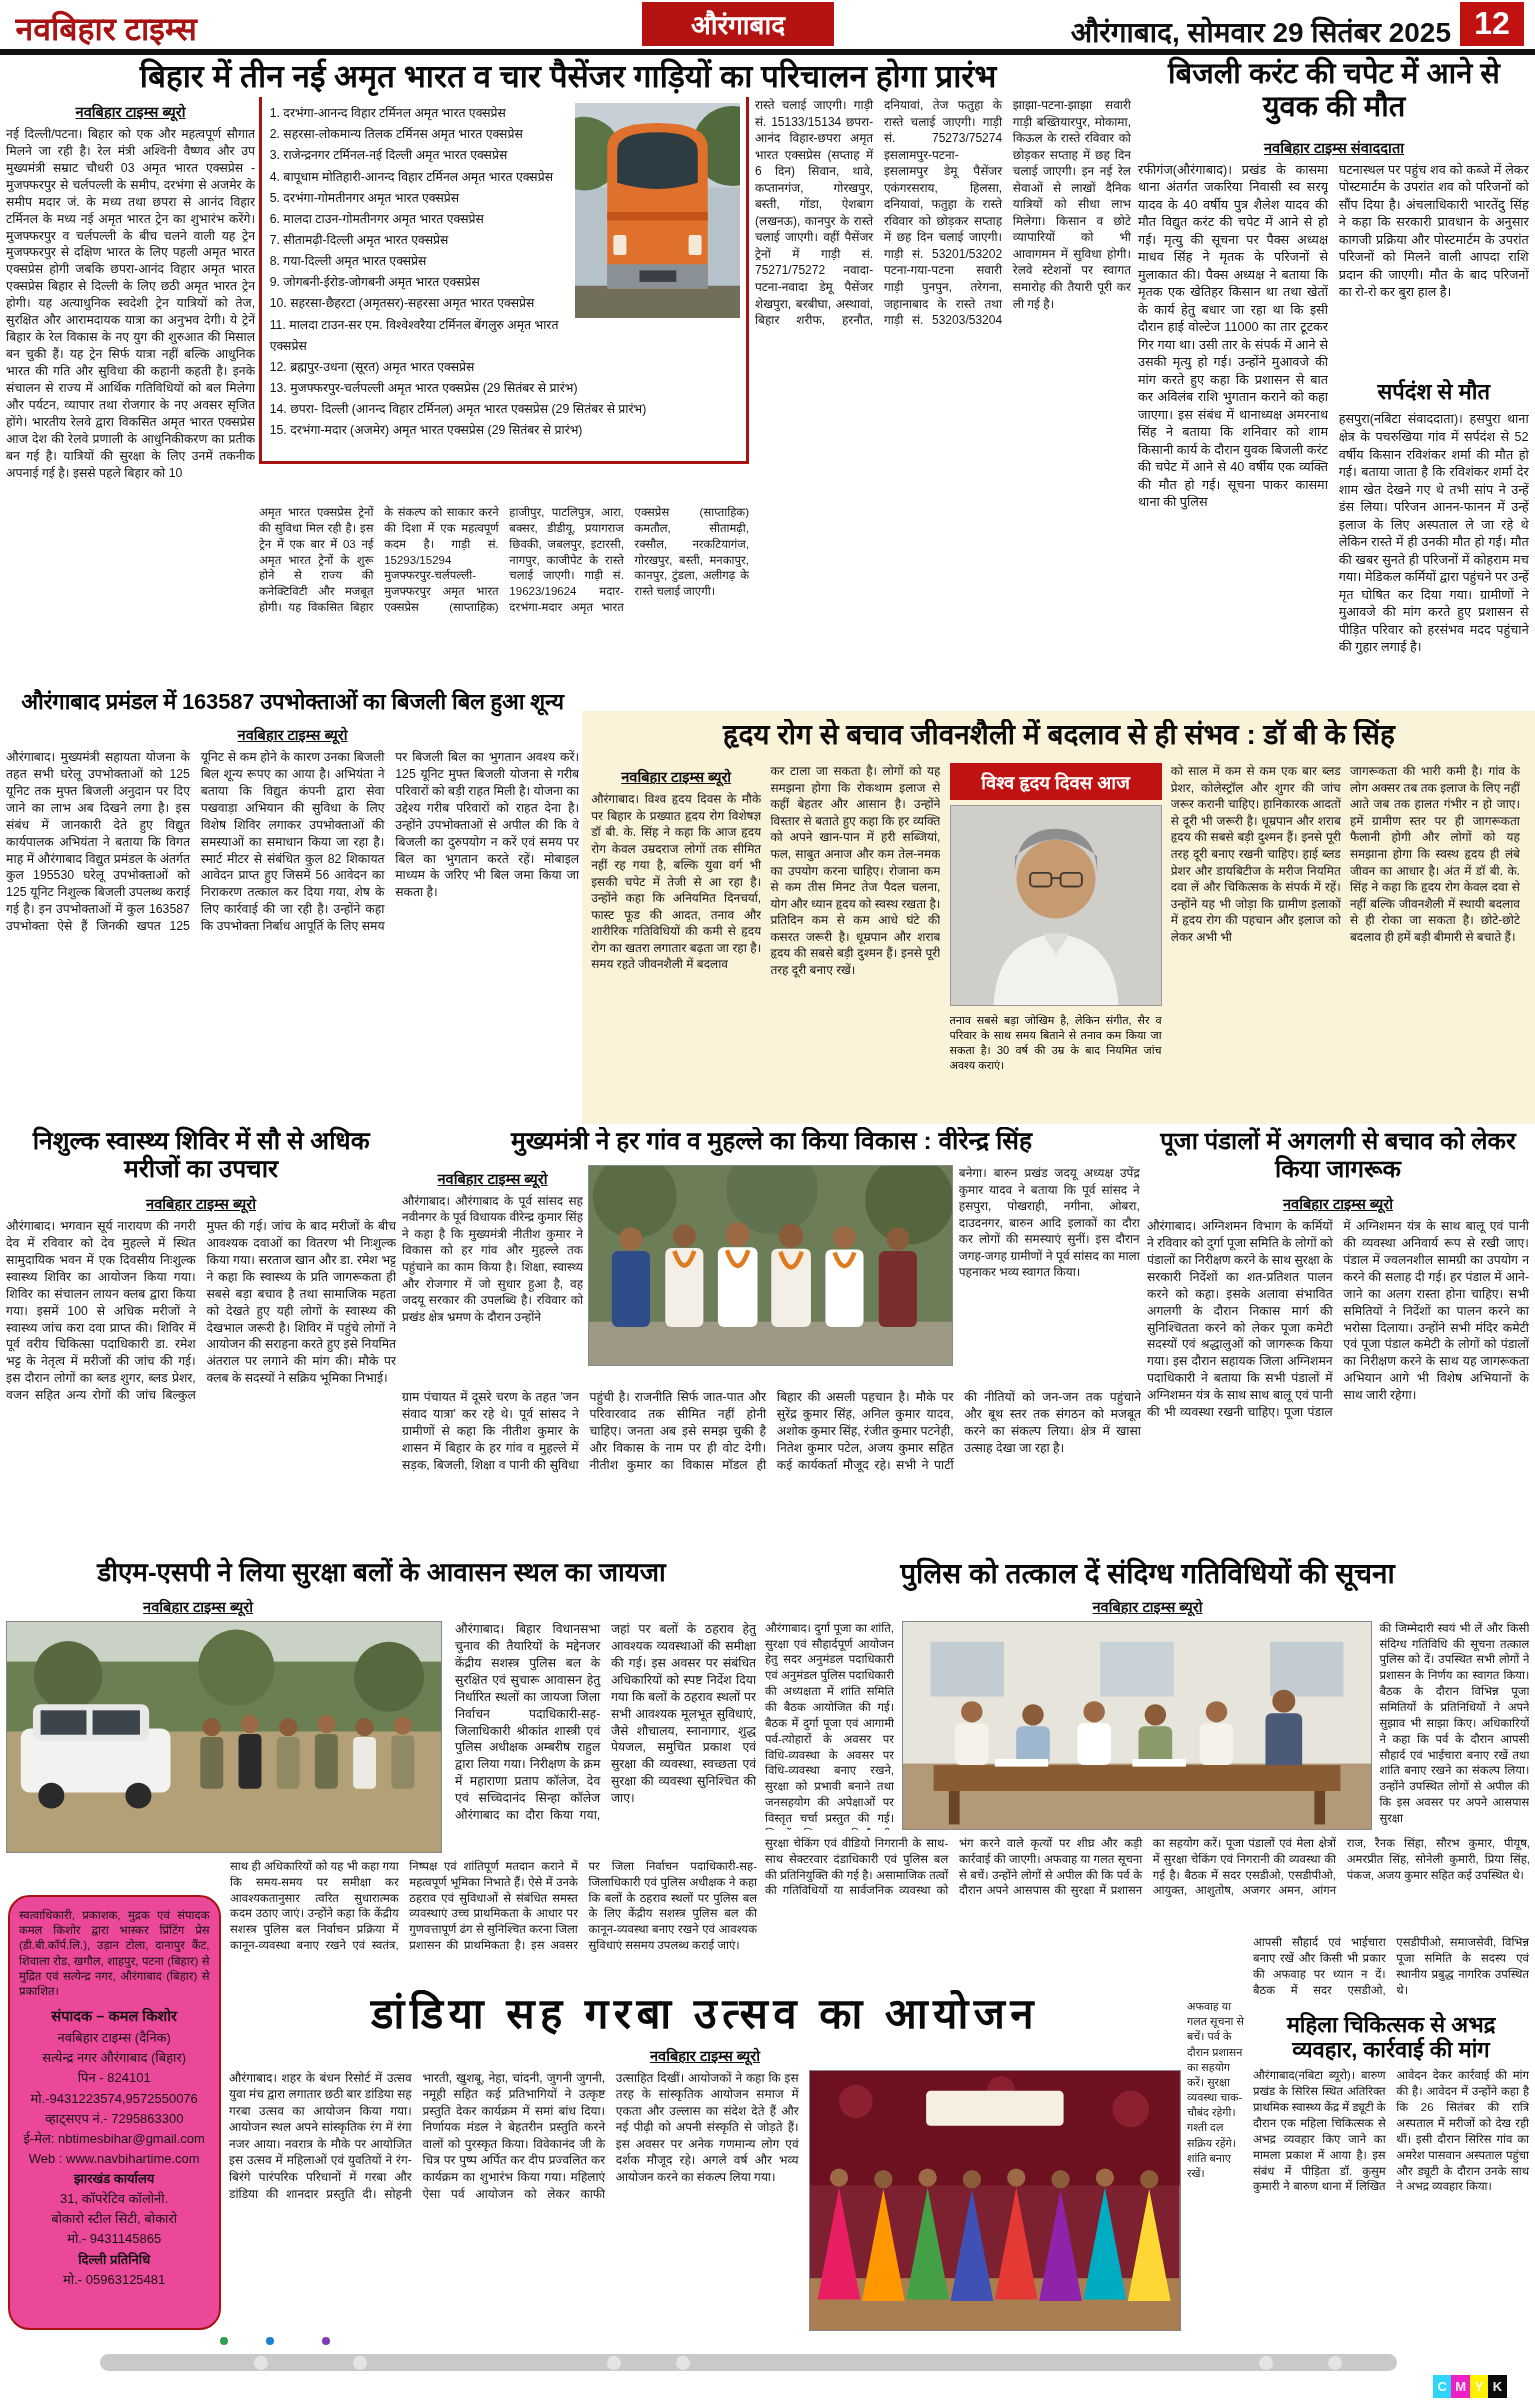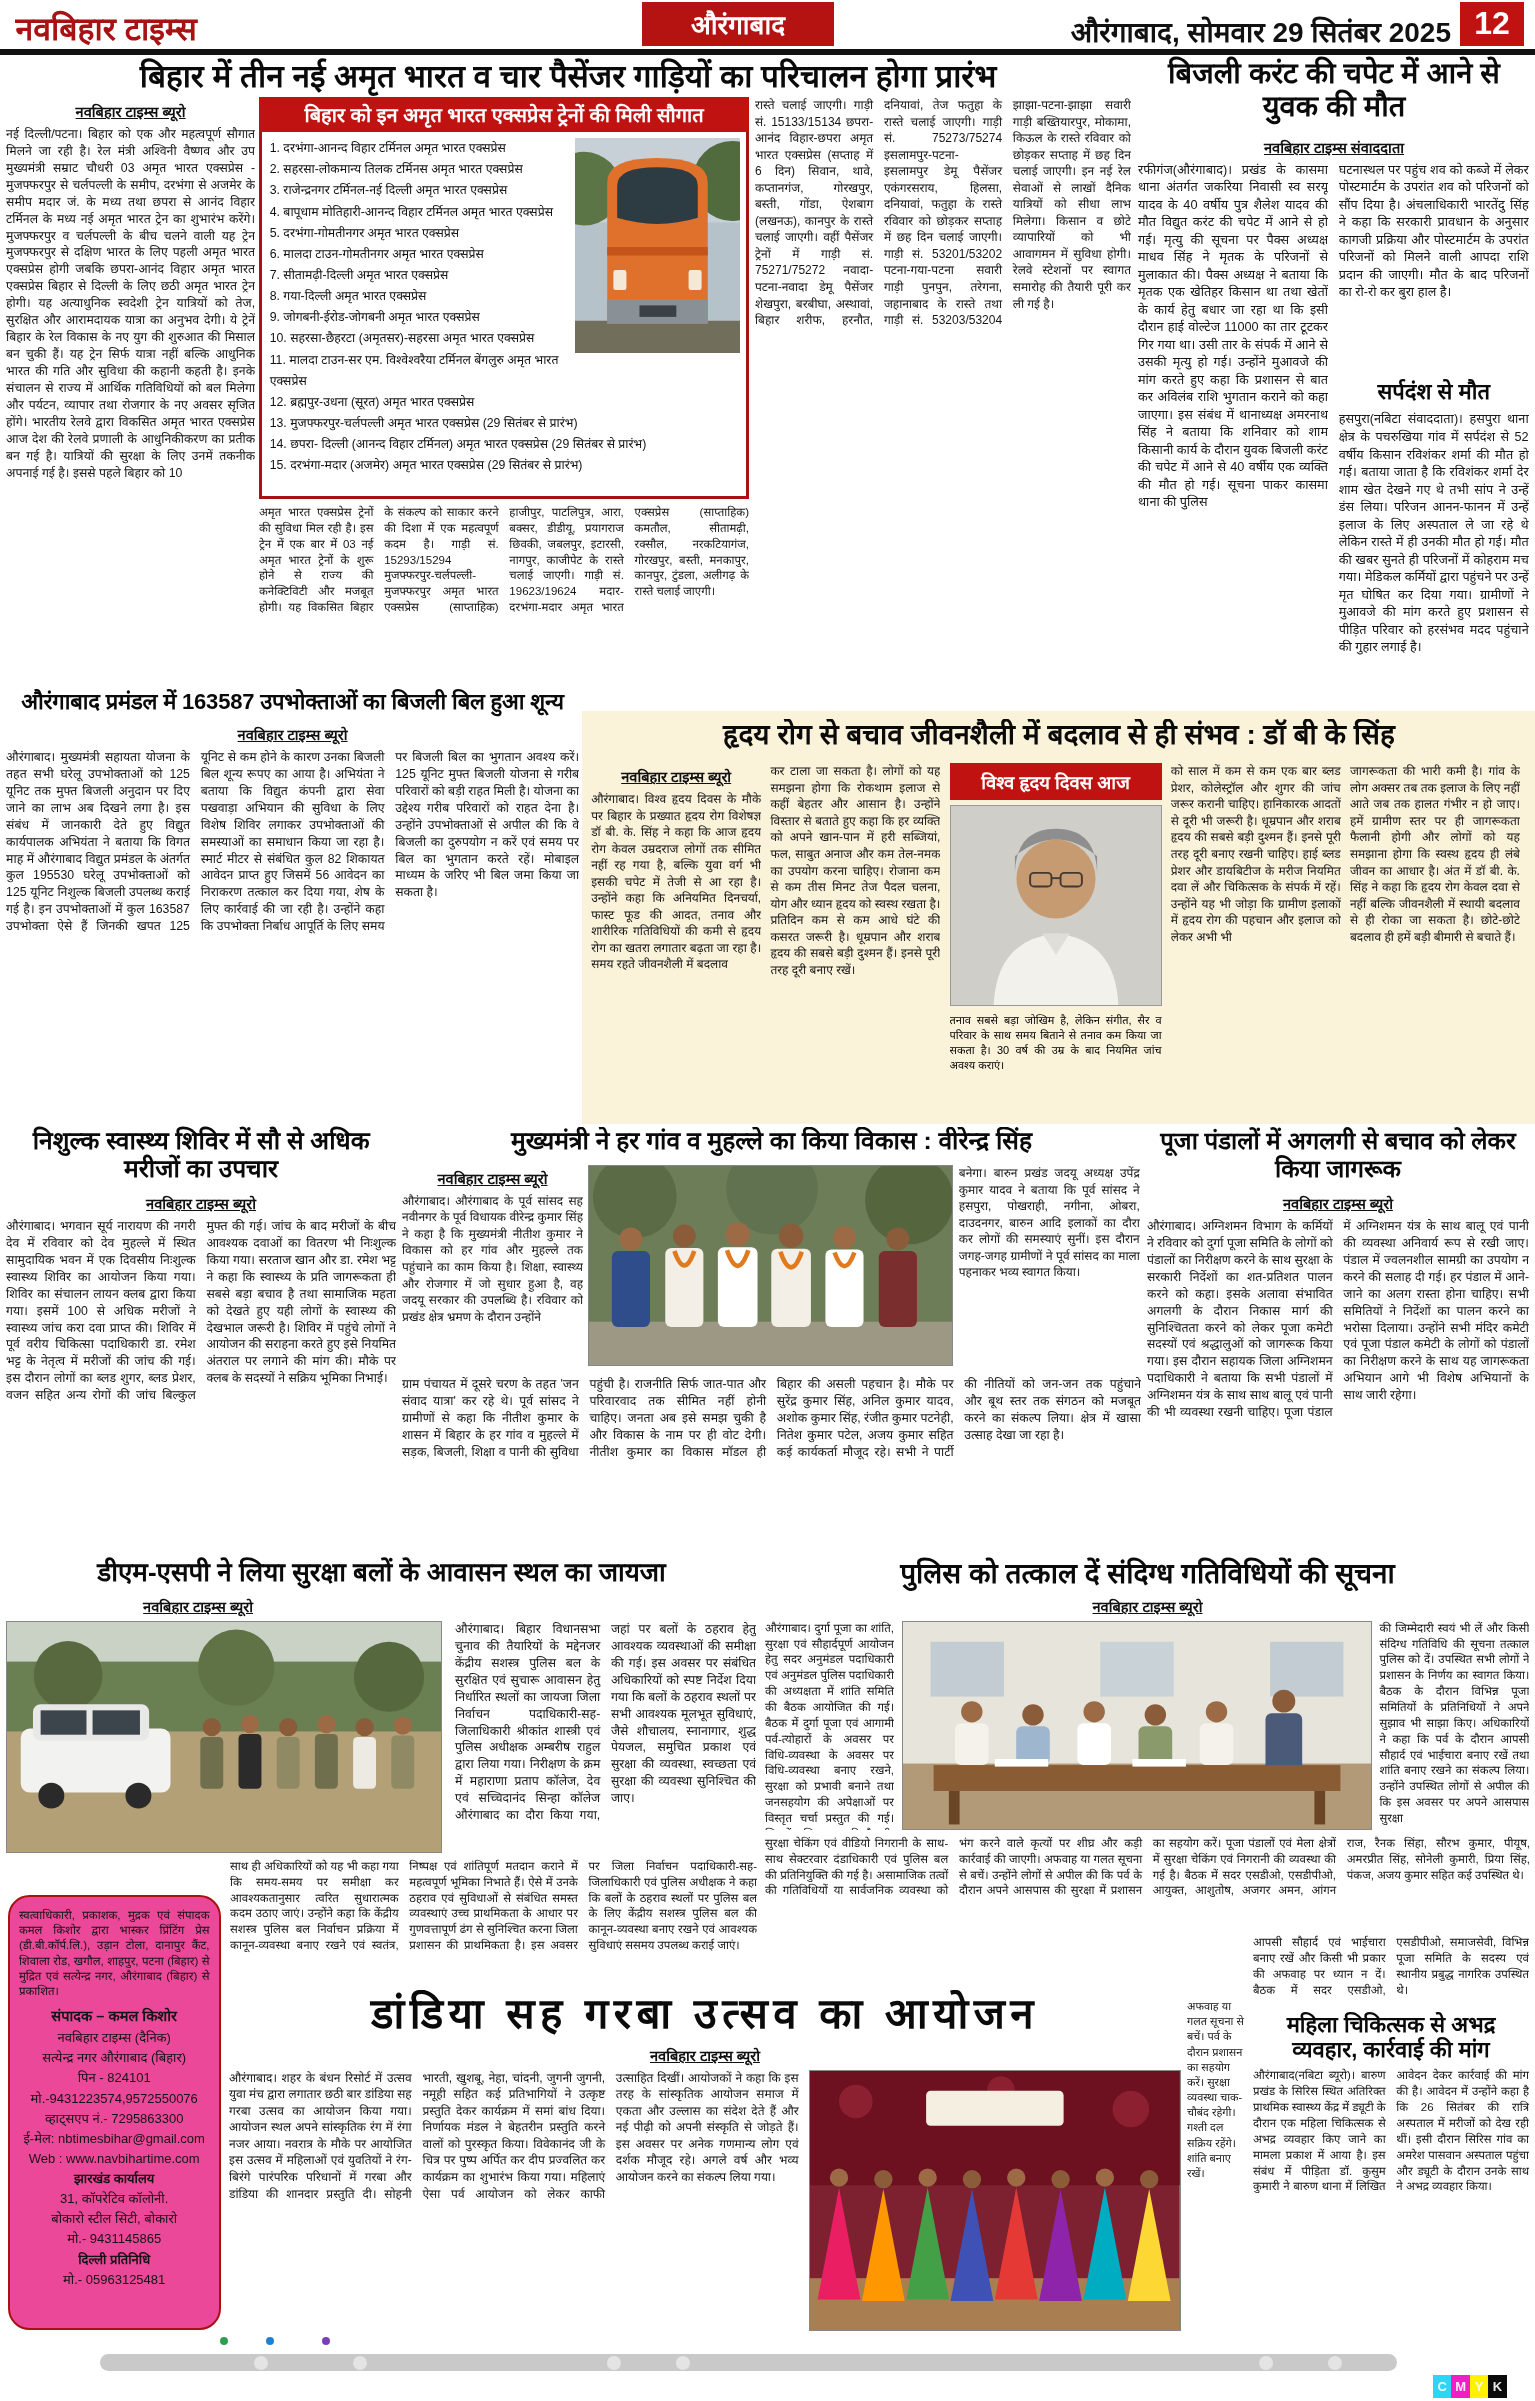--- a/index.html
+++ b/index.html
@@ -67,21 +67,21 @@
   
   .b-camp { left:6.1px; top:1127px; width:390px; height:427px; }
   .b-camp .hl { font-size:24.6px; height:63px; }
   .b-camp .btxt { height:316px; }
   .b-cm { left:402px; top:1127px; width:739px; height:427px; }
   .b-cm .hl { font-size:24.6px; height:35px; white-space:nowrap; overflow:hidden; }
   .cm-row { display:flex; gap:5.4px; margin-top:3.1px; }
   .cm-side { width:181px; }
   .cm-side .btxt { height:175px; font-size:12px; }
   .cm-fig { width:365px; height:201px; border:0.8px solid #888; }
-  .cm-bottom { margin-top:8px; height:167px; }
+  .cm-bottom { margin-top:21px; height:167px; }
   .b-pandal { left:1147px; top:1127px; width:382px; height:427px; }
   .b-pandal .hl { font-size:24px; height:63px; }
   .b-pandal .btxt { height:316px; }
 
   
   .b-dmsp { left:6.1px; top:1558px; width:751px; height:435px; }
   .b-dmsp .hl { font-size:26px; height:35px; }
   .dmsp-row { display:flex; gap:13px; margin-top:1.5px; }
   .dmsp-fig { width:436px; height:232px; border:0.8px solid #888; }
   .dmsp-txt { width:301px; height:232px; }
@@ -143,21 +143,20 @@
   <div class="abs hdr-rule"></div>
 
   <div class="abs hl b-main-hl">बिहार में तीन नई अमृत भारत व चार पैसेंजर गाड़ियों का परिचालन होगा प्रारंभ</div>
 
   <div class="abs b-trains-left">
     <div class="byline">नवबिहार टाइम्स ब्यूरो</div>
     <div class="btxt">नई दिल्ली/पटना। बिहार को एक और महत्वपूर्ण सौगात मिलने जा रही है। रेल मंत्री अश्विनी वैष्णव और उप मुख्यमंत्री सम्राट चौधरी 03 अमृत भारत एक्सप्रेस - मुजफ्फरपुर से चर्लपल्ली के समीप, दरभंगा से अजमेर के समीप मदार जं. के मध्य तथा छपरा से आनंद विहार टर्मिनल के मध्य नई अमृत भारत ट्रेन का शुभारंभ करेंगे। मुजफ्फरपुर व चर्लपल्ली के बीच चलने वाली यह ट्रेन मुजफ्फरपुर से दक्षिण भारत के लिए पहली अमृत भारत एक्सप्रेस होगी जबकि छपरा-आनंद विहार अमृत भारत एक्सप्रेस बिहार से दिल्ली के लिए छठी अमृत भारत ट्रेन होगी। यह अत्याधुनिक स्वदेशी ट्रेन यात्रियों को तेज, सुरक्षित और आरामदायक यात्रा का अनुभव देगी। ये ट्रेनें बिहार के रेल विकास के नए युग की शुरुआत की मिसाल बन चुकी हैं। यह ट्रेन सिर्फ यात्रा नहीं बल्कि आधुनिक भारत की गति और सुविधा की कहानी कहती है। इनके संचालन से राज्य में आर्थिक गतिविधियों को बल मिलेगा और पर्यटन, व्यापार तथा रोजगार के नए अवसर सृजित होंगे। भारतीय रेलवे द्वारा विकसित अमृत भारत एक्सप्रेस आज देश की रेलवे प्रणाली के आधुनिकीकरण का प्रतीक बन गई है। यात्रियों की सुरक्षा के लिए उनमें तकनीक अपनाई गई है। इससे पहले बिहार को 10</div>
   </div>
 
   <div class="abs b-trains-box">
-    <div class="box-title">बिहार को इन अमृत भारत एक्सप्रेस ट्रेनों की मिली सौगात</div>
     <div class="box-body">
       <svg class="train-fig" viewBox="0 0 215 280" preserveAspectRatio="none">
         <rect width="215" height="280" fill="#b6c2ca"></rect>
         <rect width="215" height="110" fill="#c6d0d6"></rect>
         <circle cx="12" cy="66" r="48" fill="#5c7547"></circle>
         <circle cx="205" cy="56" r="52" fill="#516a3e"></circle>
         <rect y="238" width="215" height="42" fill="#716e5c"></rect>
         <path d="M42 58 Q42 26 107 26 Q173 26 173 58 L173 242 L42 242 Z" fill="#e0712c"></path>
         <path d="M55 62 Q55 38 107 38 Q160 38 160 62 L160 104 Q107 120 55 104 Z" fill="#2d3b42"></path>
         <rect x="42" y="142" width="131" height="11" fill="#c4541a"></rect>

